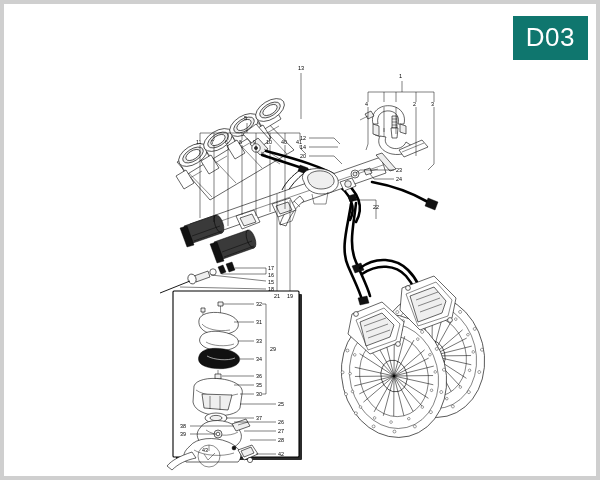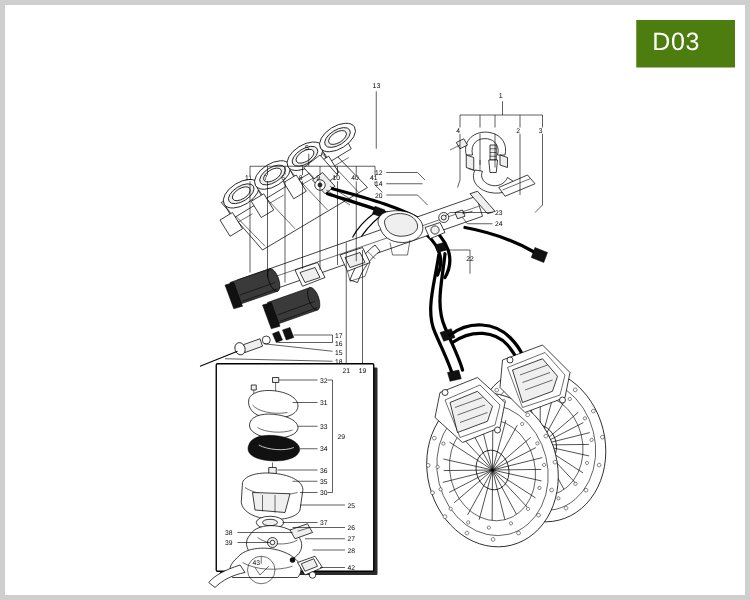--- a/index.html
+++ b/index.html
@@ -31,27 +31,27 @@
     left: 0;
     top: 0;
     width: 592px;
     height: 472px;
     display: block;
   }
   #code-badge {
     position: absolute;
     right: 8px;
     top: 12px;
-    background: #4d7c0f;
+    background: #0f766e;
     color: #ffffff;
     font-family: "Liberation Sans", sans-serif;
-    font-size: 20px;
+    font-size: 26px;
     line-height: 1;
     letter-spacing: 0.5px;
-    padding: 8px 28px 10px 13px;
+    padding: 8px 13px 10px 13px;
     font-weight: 400;
     z-index: 20;
     user-select: none;
   }
   .ln-thin { stroke: #000; stroke-width: 0.45; fill: none; }
   .ln-med { stroke: #000; stroke-width: 0.9; fill: none; }
   .ln-hose { stroke: #000; stroke-width: 2.6; fill: none; stroke-linecap: round; }
   .fill-w { fill: #ffffff; stroke: #000; stroke-width: 0.6; }
   .fill-lg { fill: #efefef; stroke: #000; stroke-width: 0.6; }
   .fill-dk { fill: #3a3a3a; stroke: #000; stroke-width: 0.5; }

